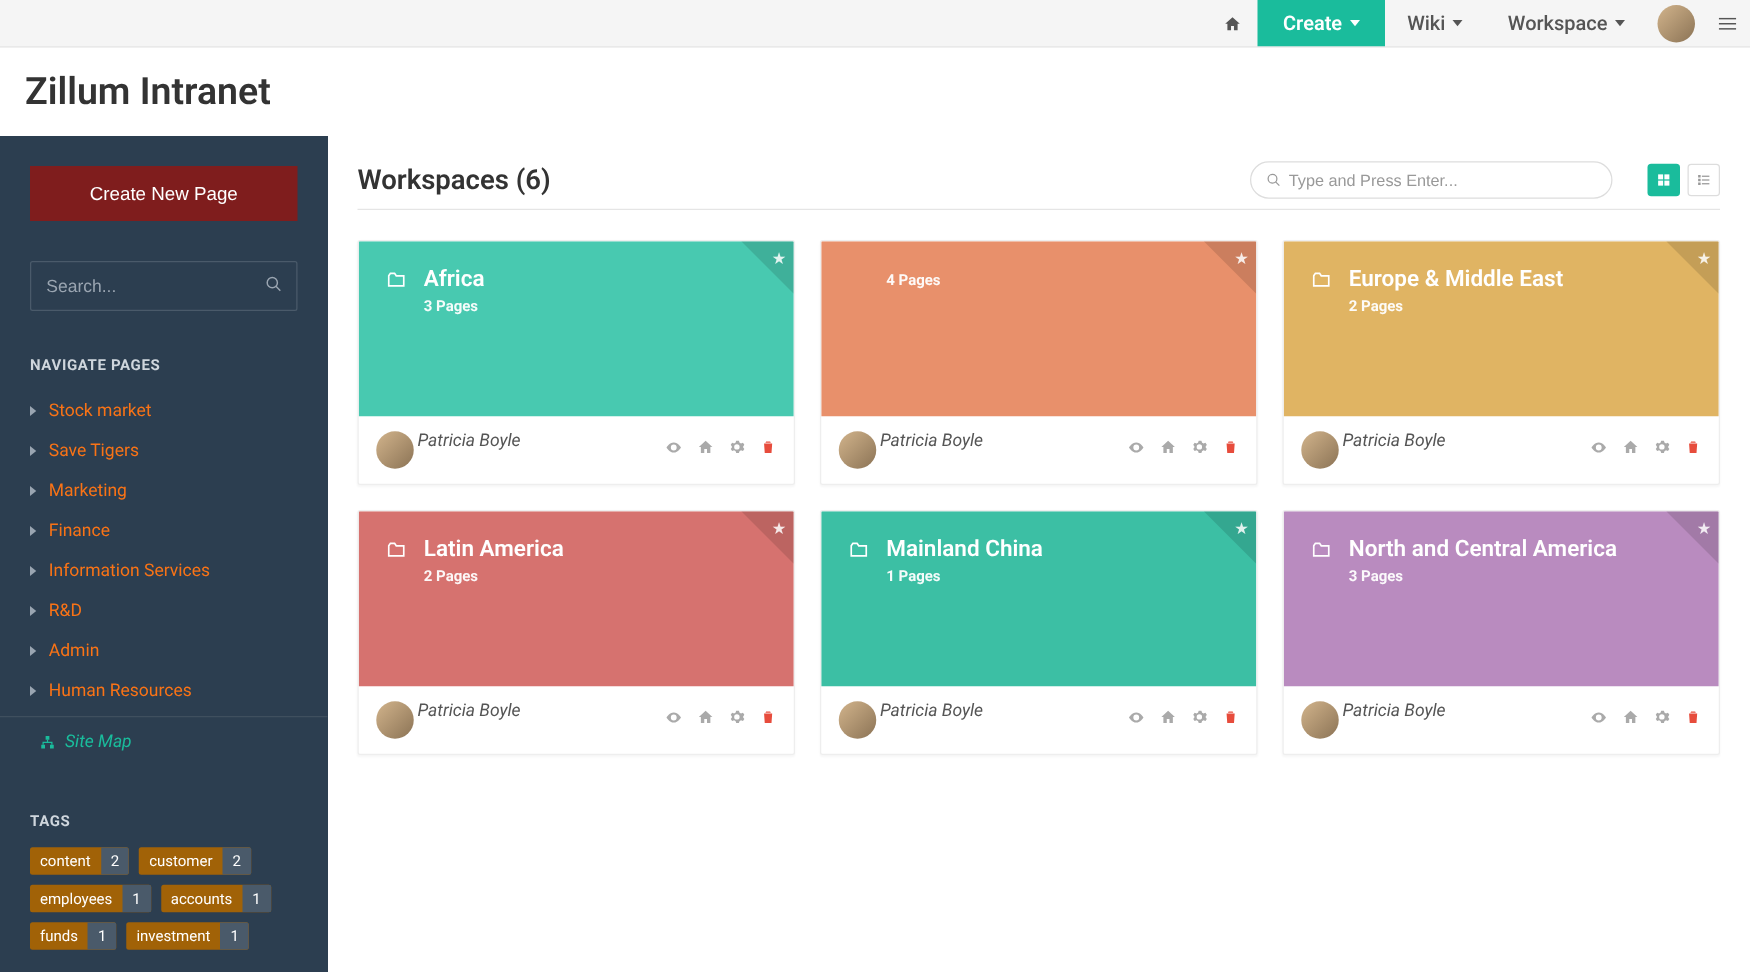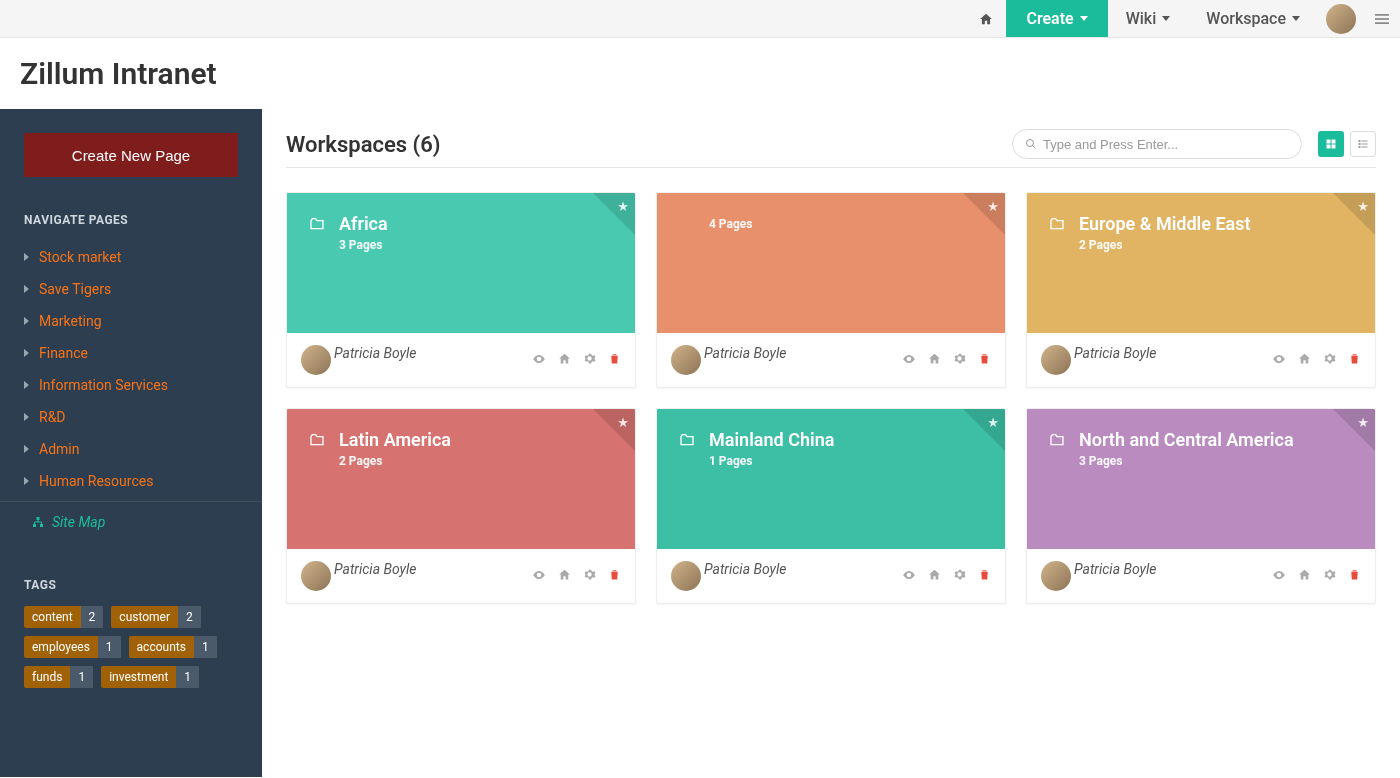--- a/index.html
+++ b/index.html
@@ -35,21 +35,21 @@
 
 .tags { display:flex; flex-wrap:wrap; gap:8px; }
 .tag { background:#a16207; display:flex; align-items:center; font-size:12px; border-radius:2px; overflow:hidden; cursor:pointer; }
 .tag .tag-label { padding:4px 8px; }
 .tag .tag-count { background:#4a5a6a; padding:4px 8px; }
 
 
 .main { flex:1; padding:20px 24px; overflow:auto; }
 .main-header { display:flex; align-items:center; justify-content:space-between; margin-bottom:8px; }
 .ws-title { font-size:22px; font-weight:600; color:#333; }
-.main-tools { display:flex; align-items:center; gap:16px; }
+.main-tools { display:flex; align-items:center; gap:28px; }
 .search-pill { width:290px; height:30px; border:1px solid #ddd; border-radius:16px; display:flex; align-items:center; padding:0 12px; gap:6px; color:#999; }
 .search-pill input { border:none; outline:none; flex:1; font-size:13px; color:#555; }
 .search-pill input::placeholder { color:#999; }
 .view-toggle { display:flex; }
 .view-btn { width:26px; height:26px; display:flex; align-items:center; justify-content:center; cursor:pointer; border-radius:3px; }
 .view-btn.active { background:#1abc9c; color:#fff; }
 .view-btn.inactive { border:1px solid #ddd; color:#999; margin-left:6px; }
 hr.divider { border:none; border-top:1px solid #e5e5e5; margin:8px 0 24px; }
 
 .card-grid { display:grid; grid-template-columns:repeat(3,1fr); gap:20px; }
@@ -105,20 +105,29 @@
       </svg>
   </div>
 </div>
 
 <div class="page-title">Zillum Intranet</div>
 
 <div class="layout">
 
   <div class="sidebar">
     <button class="btn-create-page">Create New Page</button>
+    <div class="search-box">
+      <input type="text" placeholder="Search..." style="">
+      <span class="search-icon">
+        <svg width="14" height="14" viewBox="0 0 24 24" fill="none" stroke="currentColor" stroke-width="2">
+            <circle cx="10" cy="10" r="7"></circle>
+            <line x1="21" y1="21" x2="15" y2="15"></line>
+          </svg>
+      </span>
+    </div>
 
     <div class="section-heading">NAVIGATE PAGES</div>
     <ul class="nav-pages" id="nav-pages">
         <li>
           <span class="nav-caret"></span>
           <span>Stock market</span>
         </li>
         <li>
           <span class="nav-caret"></span>
           <span>Save Tigers</span>

